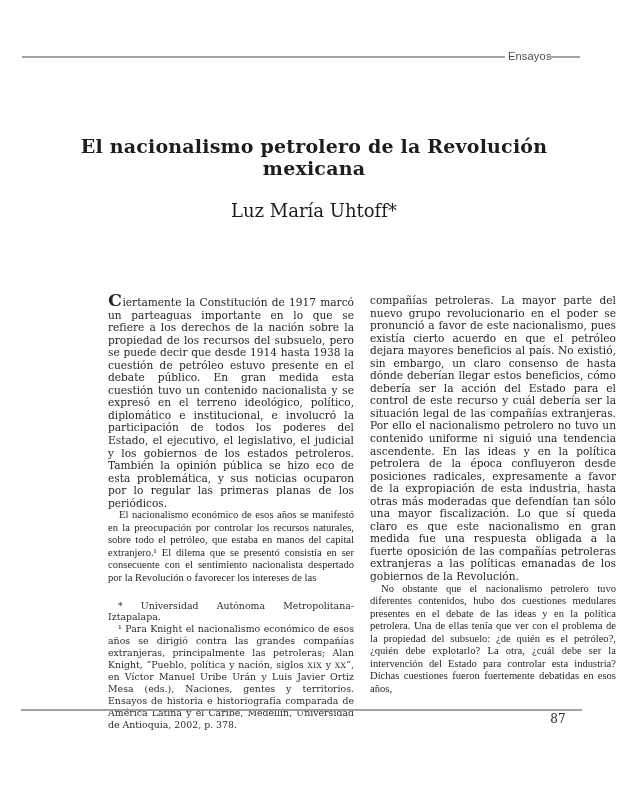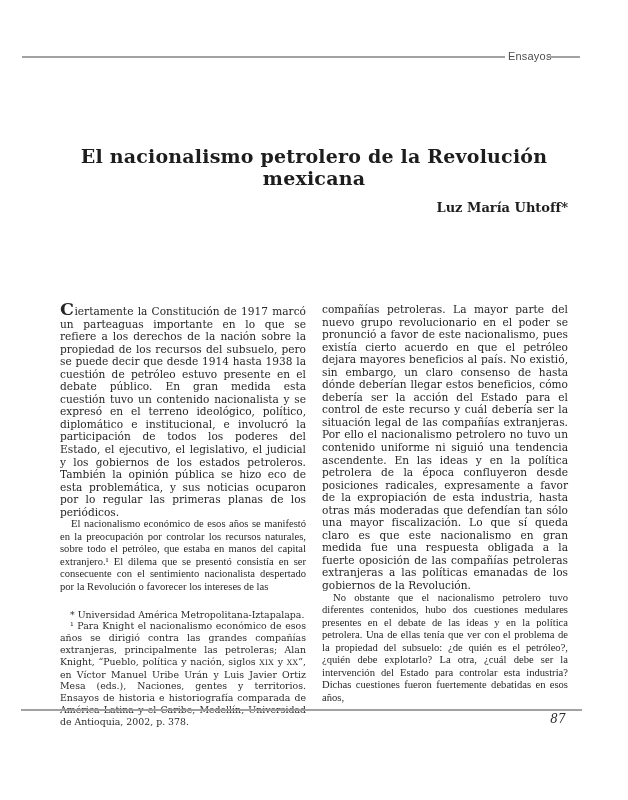--- a/index.html
+++ b/index.html
@@ -30,48 +30,49 @@
     font-family: "Liberation Sans", sans-serif;
     font-size: 11px;
     color: #4d4d4d;
     letter-spacing: 0.2px;
   }
 
   
   .article-title {
     position: absolute;
     left: 60px;
-    top: 132px;
+    top: 122px;
     width: 508px;
     text-align: center;
     font-size: 19px;
     font-weight: bold;
     color: #1d1d1d;
     letter-spacing: 0.2px;
   }
   .article-author {
     position: absolute;
     left: 60px;
     top: 200px;
     width: 508px;
-    text-align: right;
-    font-size: 13px;
-    font-weight: bold;
+    text-align: center;
+    font-size: 18px;
+    font-weight: normal;
     color: #1d1d1d;
   }
 
   
   .column {
     position: absolute;
-    top: 303px;
+    top: 294px;
     width: 246px;
     font-size: 10.6px;
     line-height: 12.55px;
     text-align: justify;
     color: #262626;
+    margin-left: 48px;
   }
   .column-left  { left: 60px;  }
   .column-right { left: 322px; }
   .column p { margin: 0; }
   .para-indent { text-indent: 11px; font-family: Liberation Serif, serif; }
   .dropcap {
     font-size: 17.5px;
     line-height: 12.55px;
     font-weight: bold;
     letter-spacing: 0.5px;
@@ -91,41 +92,40 @@
 
   
   .footer-rule { left: 21px; top: 709px; width: 561px; }
   .page-number {
     position: absolute;
     left: 540px;
     top: 712px;
     width: 36px;
     text-align: center;
     font-size: 12px;
-    font-style: italic;
     color: #2b2b2b;
   }
 </style>
 </head>
 <body>
 
 <div class="page">
 
   <div class="rule header-rule-left"></div>
   <div class="header-label">Ensayos</div>
   <div class="rule header-rule-right"></div>
 
   <h1 class="article-title">El nacionalismo petrolero de la Revolución mexicana</h1>
   <div class="article-author">Luz María Uhtoff*</div>
 
   <div class="column column-left">
     <p><span class="dropcap">C</span><span>iertamente la Constitución de 1917 marcó un parteaguas importante en lo que se refiere a los derechos de la nación sobre la propiedad de los recursos del subsuelo, pero se puede decir que desde 1914 hasta 1938 la cuestión de petróleo estuvo presente en el debate público. En gran medida esta cuestión tuvo un contenido nacionalista y se expresó en el terreno ideológico, político, diplomático e institucional, e involucró la participación de todos los poderes del Estado, el ejecutivo, el legislativo, el judicial y los gobiernos de los estados petroleros. También la opinión pública se hizo eco de esta problemática, y sus noticias ocuparon por lo regular las primeras planas de los periódicos.</span></p>
     <p class="para-indent">El nacionalismo económico de esos años se manifestó en la preocupación por controlar los recursos naturales, sobre todo el petróleo, que estaba en manos del capital extranjero.¹ El dilema que se presentó consistía en ser consecuente con el sentimiento nacionalista despertado por la Revolución o favorecer los intereses de las</p>
     <div class="footnotes">
-      <p>* Universidad América Metropolitana-Iztapalapa.</p>
+      <p>* Universidad Autónoma Metropolitana-Iztapalapa.</p>
       <p><span>¹ Para Knight el nacionalismo económico de esos años se dirigió contra las grandes compañías extranjeras, principalmente las petroleras; Alan Knight, “Pueblo, política y nación, siglos </span><span class="sc">XIX</span><span> y </span><span class="sc">XX</span><span>”, en Víctor Manuel Uribe Urán y Luis Javier Ortiz Mesa (eds.), </span><span class="i">Naciones, gentes y territorios. Ensayos de historia e historiografía comparada de América Latina y el Caribe</span><span>, Medellín, Universidad de Antioquia, 2002, p. 378.</span></p>
     </div>
   </div>
 
   <div class="column column-right">
     <p>compañías petroleras. La mayor parte del nuevo grupo revolucionario en el poder se pronunció a favor de este nacionalismo, pues existía cierto acuerdo en que el petróleo dejara mayores beneficios al país. No existió, sin embargo, un claro consenso de hasta dónde deberían llegar estos beneficios, cómo debería ser la acción del Estado para el control de este recurso y cuál debería ser la situación legal de las compañías extranjeras. Por ello el nacionalismo petrolero no tuvo un contenido uniforme ni siguió una tendencia ascendente. En las ideas y en la política petrolera de la época confluyeron desde posiciones radicales, expresamente a favor de la expropiación de esta industria, hasta otras más moderadas que defendían tan sólo una mayor fiscalización. Lo que sí queda claro es que este nacionalismo en gran medida fue una respuesta obligada a la fuerte oposición de las compañías petroleras extranjeras a las políticas emanadas de los gobiernos de la Revolución.</p>
     <p class="para-indent">No obstante que el nacionalismo petrolero tuvo diferentes contenidos, hubo dos cuestiones medulares presentes en el debate de las ideas y en la política petrolera. Una de ellas tenía que ver con el problema de la propiedad del subsuelo: ¿de quién es el petróleo?, ¿quién debe explotarlo? La otra, ¿cuál debe ser la intervención del Estado para controlar esta industria? Dichas cuestiones fueron fuertemente debatidas en esos años,</p>
   </div>
 
   <div class="rule footer-rule"></div>

